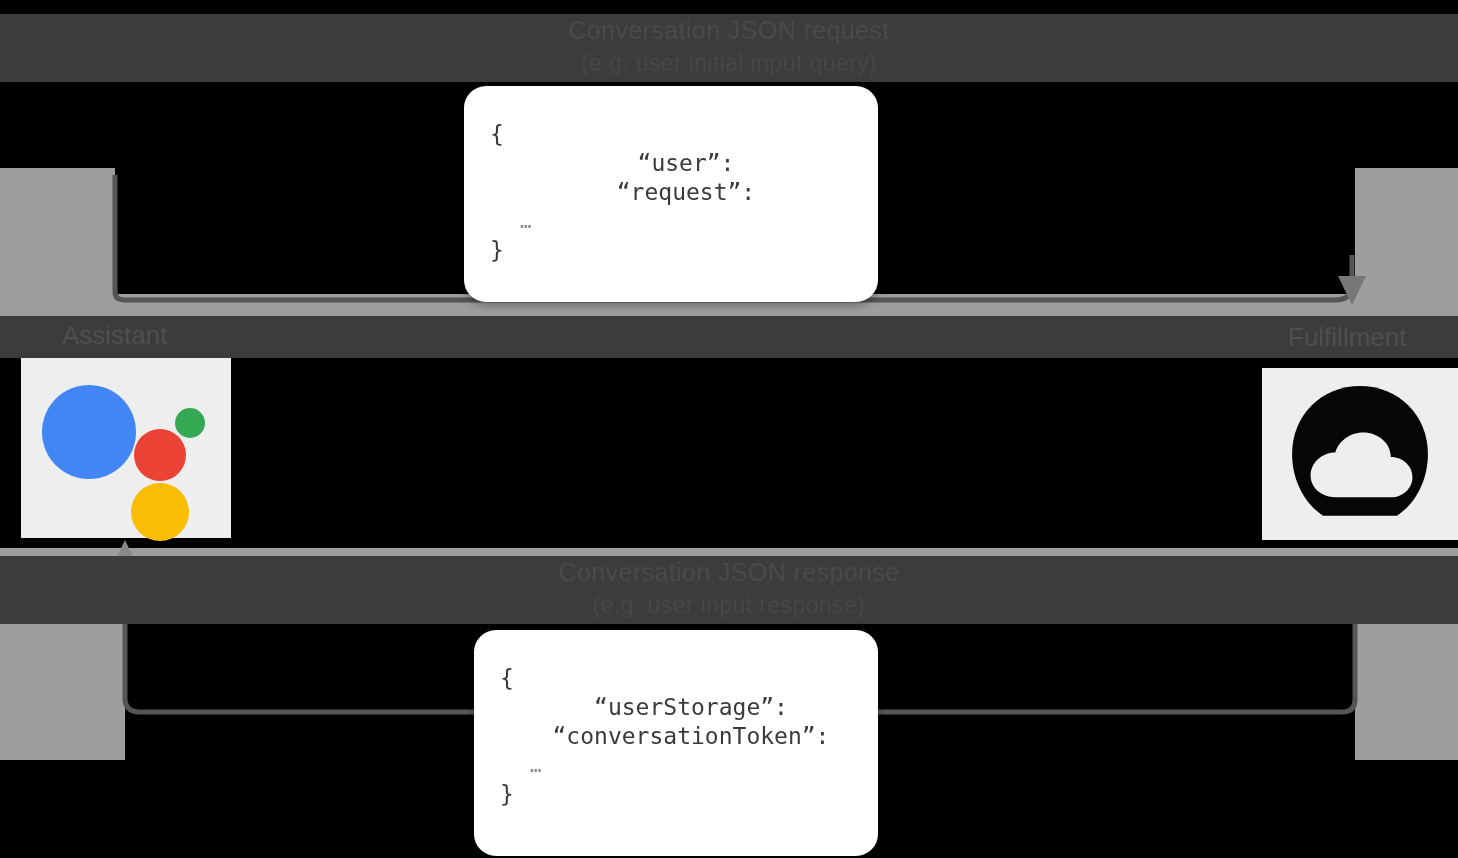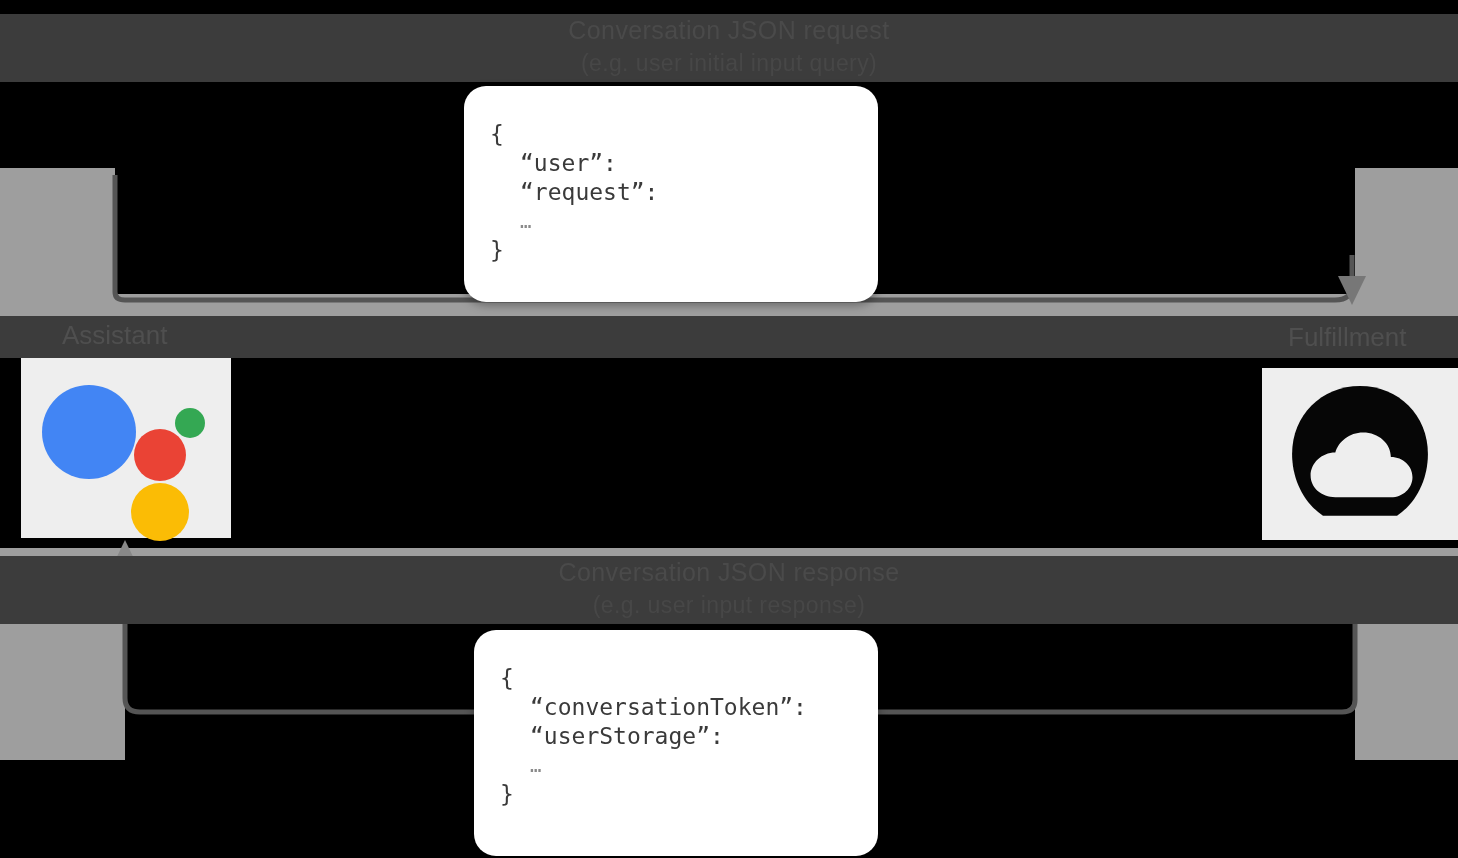--- a/index.html
+++ b/index.html
@@ -61,21 +61,21 @@
 
   
   .card{position:absolute;background:#ffffff;border-radius:22px;
         box-shadow:0 3px 10px rgba(0,0,0,.35);
         font-family:"DejaVu Sans Mono","Liberation Mono",monospace;
         color:#3a3a3a;font-size:23px;line-height:29px;
         padding:34px 26px 30px 26px;box-sizing:border-box;}
   .card-top{left:464px;top:86px;width:414px;height:216px;}
   .card-bot{left:474px;top:630px;width:404px;height:226px;}
   .card .ln{white-space:pre;}
-  .card .ind{padding-left:30px;}
+  .card .ind{padding-left:30px;text-align:center;}
   .card .ell{padding-left:30px;color:#8a8a8a;font-size:19px;}
 </style>
 </head>
 <body>
 
 <div class="stage">
 
   <div class="band band-top"></div>
   <div class="band band-bot"></div>
   <div class="plate plate-top"></div>
@@ -124,19 +124,19 @@
   <div class="card card-top">
     <div class="ln">{</div>
     <div class="ln ind">“user”:</div>
     <div class="ln ind">“request”:</div>
     <div class="ln ell">…</div>
     <div class="ln">}</div>
   </div>
 
   <div class="card card-bot">
     <div class="ln">{</div>
+    <div class="ln ind">“userStorage”:</div>
     <div class="ln ind">“conversationToken”:</div>
-    <div class="ln ind">“userStorage”:</div>
     <div class="ln ell">…</div>
     <div class="ln">}</div>
   </div>
 
 </div>
 
 </body></html>

